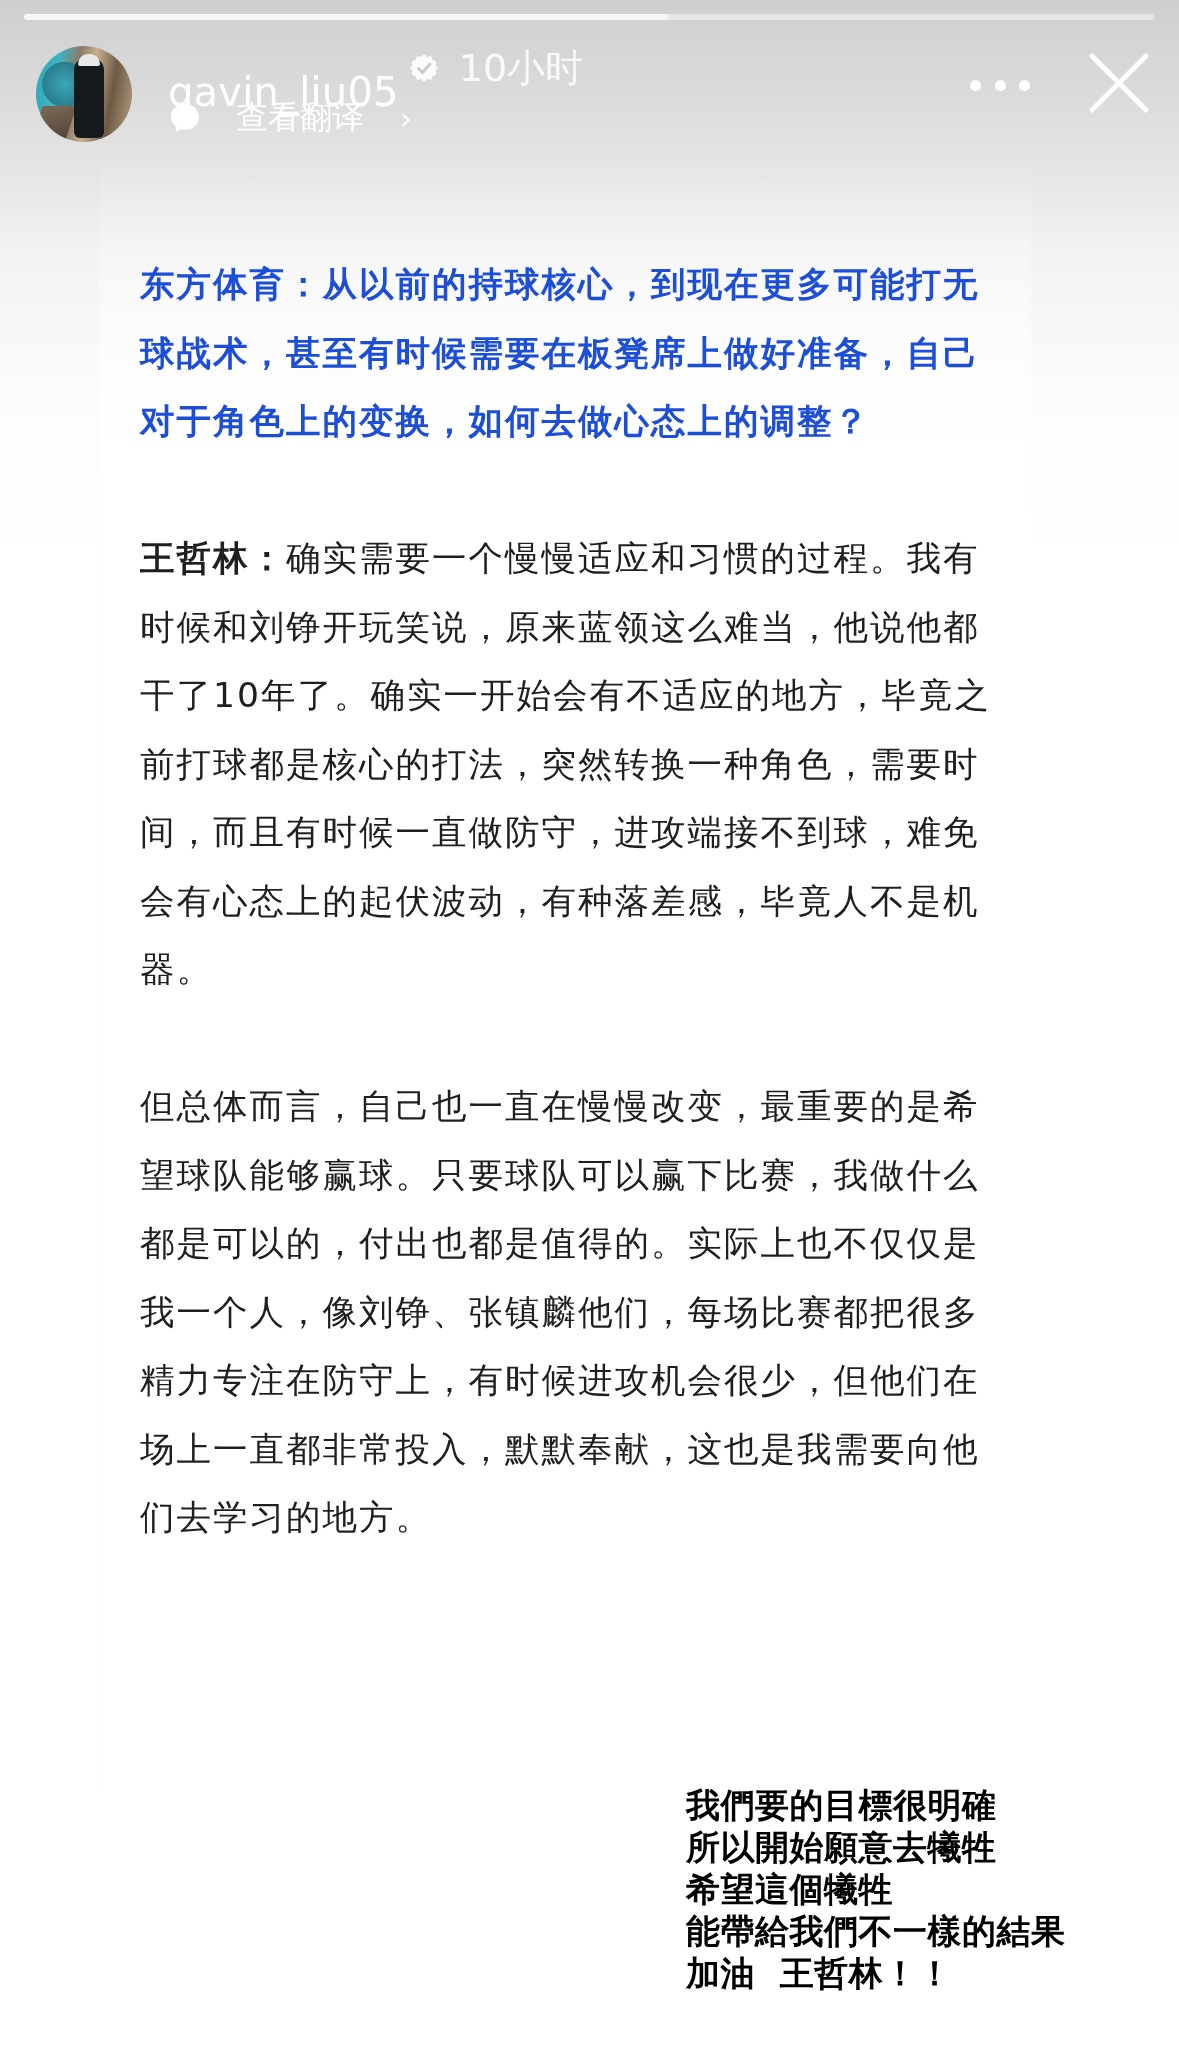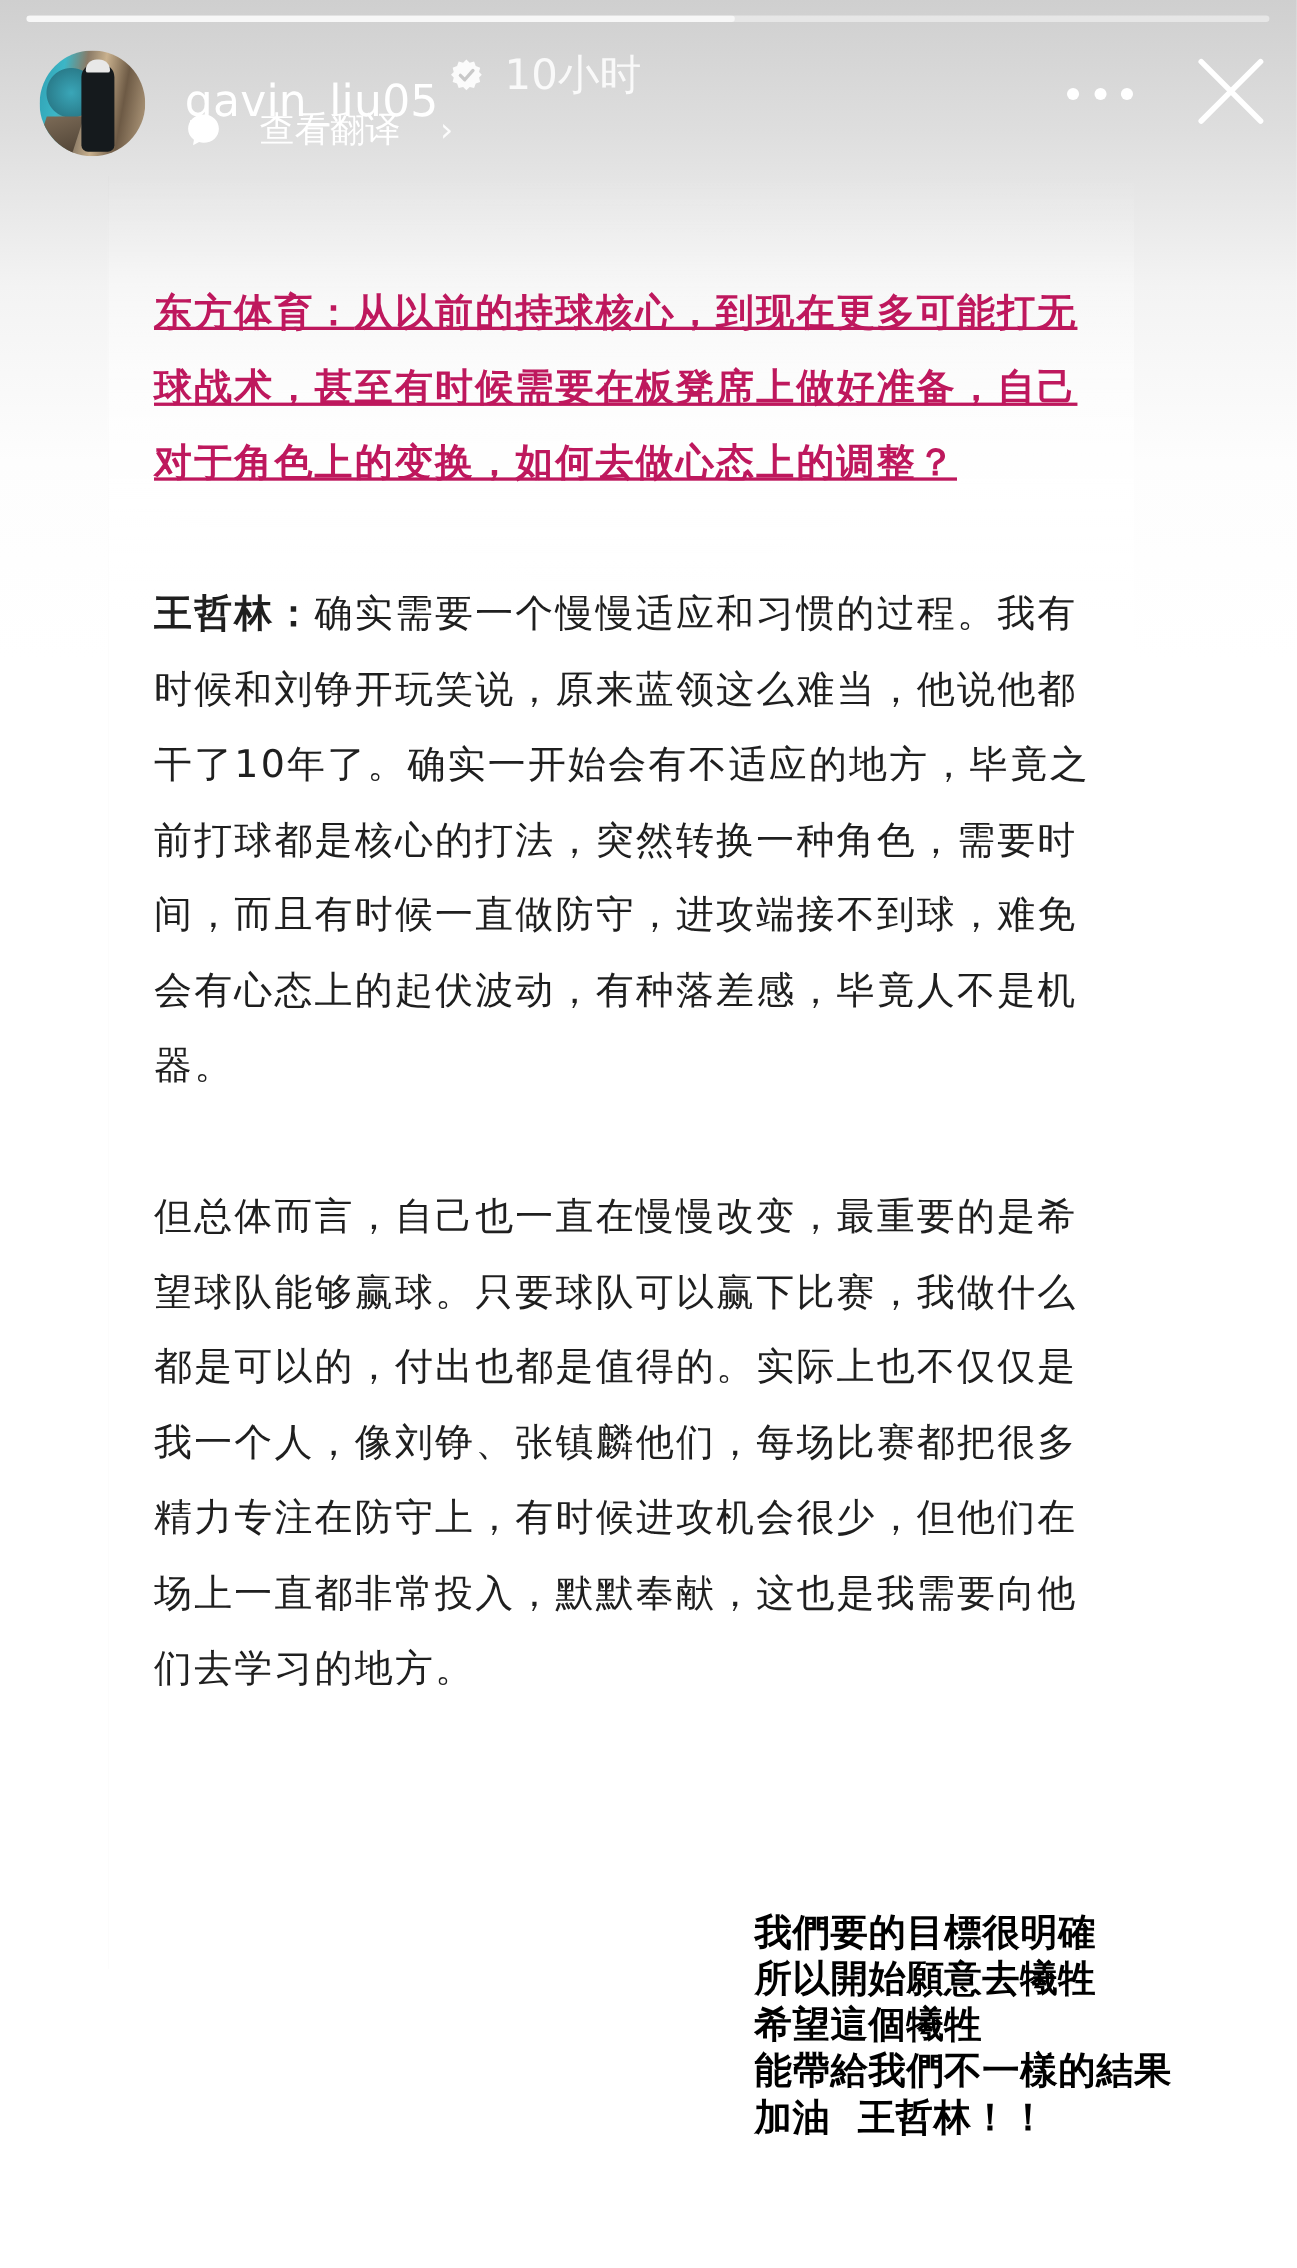--- a/index.html
+++ b/index.html
@@ -175,31 +175,30 @@
       color: #1f1f1f;
       font-size: 34.5px;
       line-height: 68.5px;
       letter-spacing: 2px;
     }
     .article p {
       margin: 0 0 68.5px 0;
     }
     .article p.question {
       font-weight: 700;
-      color: #be185d;
-      text-decoration: underline;
+      color: #1d4ed8;
     }
     .speaker {
       font-weight: 700;
     }
     
     .caption {
       position: absolute;
       left: 686px;
-      top: 1736px;
+      top: 1784px;
       color: #000000;
       font-size: 34px;
       font-weight: 700;
       line-height: 42px;
       letter-spacing: 0.5px;
     }
     .caption div {
       white-space: pre;
     }
   </style>

